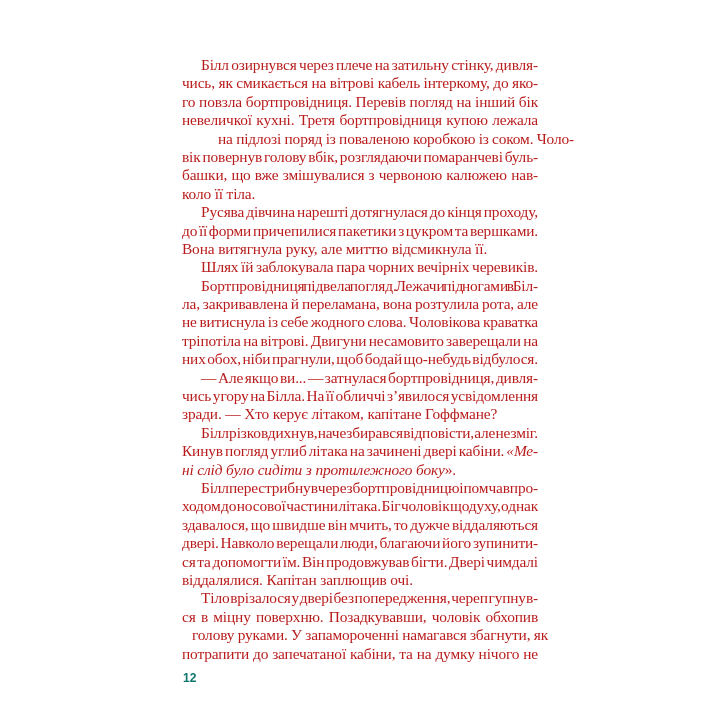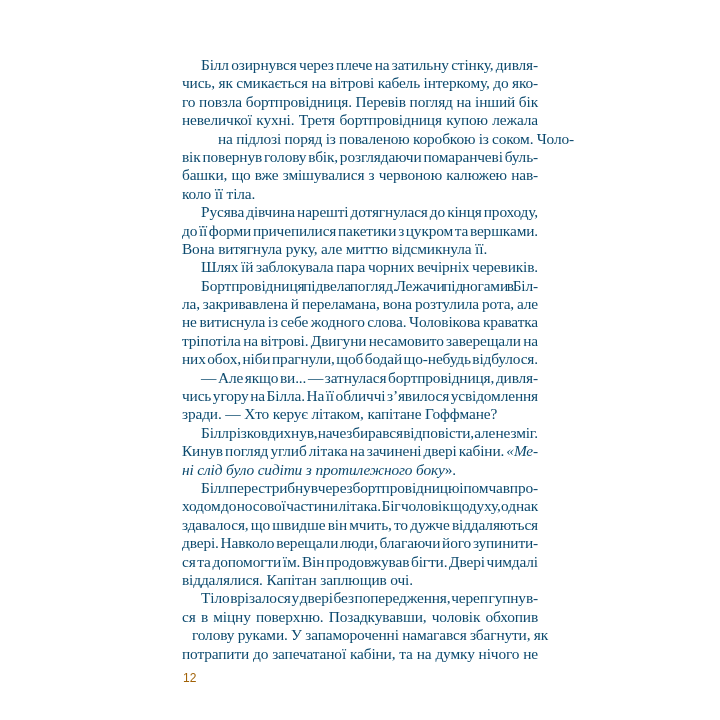--- a/index.html
+++ b/index.html
@@ -19,21 +19,21 @@
       width: 720px; height: 720px;
       background: #ffffff;
     }
     .text-block {
       position: absolute;
       left: 182px;
       top: 56px;
       width: 356px;
       font-family: "Liberation Serif", "DejaVu Serif", serif;
       font-size: 15.4px;
-      color: #0c4a6e;
+      color: #b91c1c;
     }
     .line {
       height: 18.4px;
       line-height: 18.4px;
       white-space: nowrap;
       text-align: justify;
       text-align-last: justify;
       letter-spacing: -0.15px;
     }
     .line.last {
@@ -43,23 +43,23 @@
       padding-left: 19px;
     }
     .line .it {
       font-style: italic;
     }
     .page-number {
       position: absolute;
       left: 183px;
       top: 671px;
       font-family: "Liberation Sans", "DejaVu Sans", sans-serif;
-      font-weight: normal;
+      font-weight: bold;
       font-size: 12px;
-      color: #a16207;
+      color: #0f766e;
     }
   </style>
 </head>
 <body>
 
 <div class="page">
   <div class="text-block">
     <div class="line indent" style="word-spacing: -1.29px;">Білл озирнувся через плече на затильну стінку, дивля-</div>
     <div class="line" style="word-spacing: -0.15px;">чись, як смикається на вітрові кабель інтеркому, до яко-</div>
     <div class="line" style="word-spacing: 0px;">го повзла бортпровідниця. Перевів погляд на інший бік</div>

